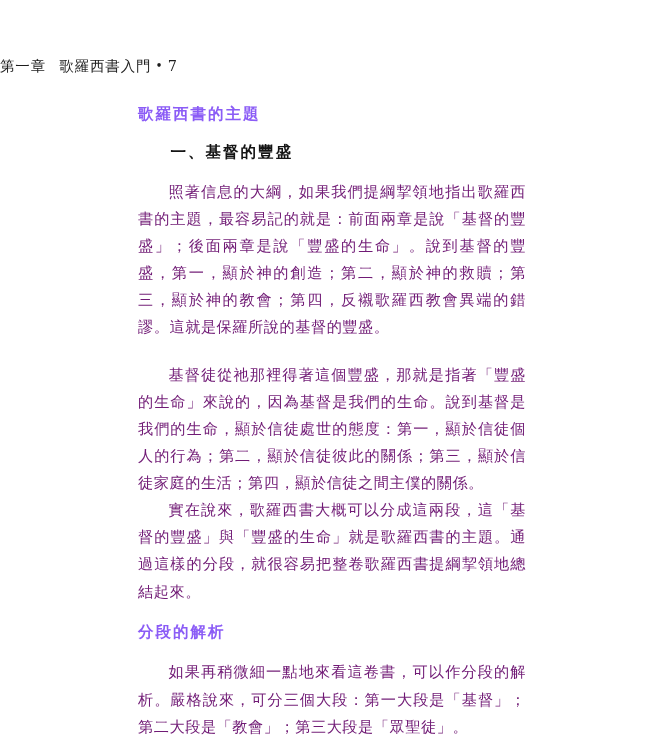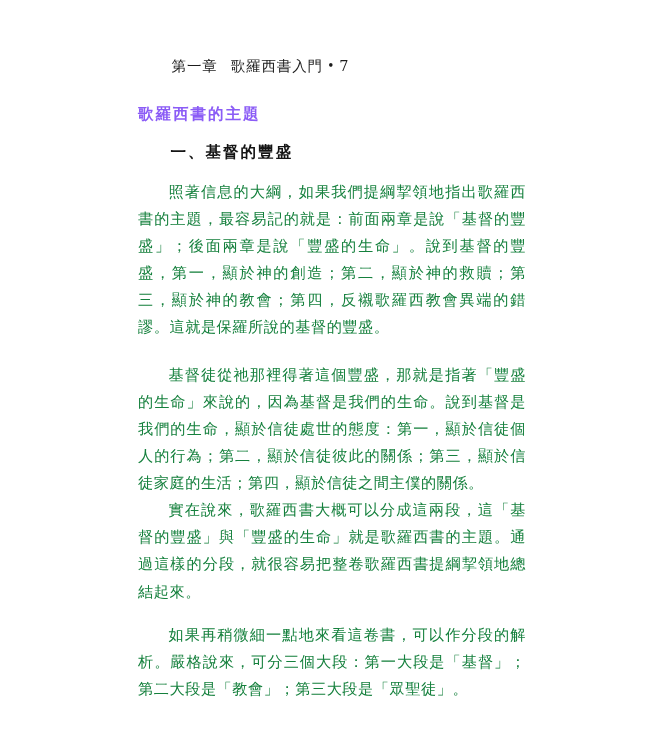--- a/index.html
+++ b/index.html
@@ -23,21 +23,21 @@
     height: 750px;
     box-sizing: border-box;
   }
 
   
   .running-head {
     position: absolute;
     top: 57px;
     left: 0;
     right: 129px;
-    text-align: center;
+    text-align: left;
     font-size: 14.5px;
     letter-spacing: 0.06em;
     color: #1c1c1c;
     white-space: nowrap;
   }
   .running-head .chapter-label { margin-right: 0.9em; }
   .running-head .bullet {
     margin: 0 0.35em;
     font-size: 12px;
     vertical-align: 0.12em;
@@ -71,21 +71,21 @@
   }
 
   p.body-text {
     margin: 0;
     font-size: 15.2px;
     line-height: 1.78;
     text-align: justify;
     text-justify: inter-ideograph;
     text-indent: 2em;
     letter-spacing: 0.035em;
-    color: #15803d;
+    color: #701a75;
   }
   .gap-para-head  { height: 21px; }
   .gap-head-a     { height: 16px; }
 </style>
 </head>
 <body>
 
 <div class="page">
 
   <div class="running-head">
@@ -102,17 +102,18 @@
 
     <div class="gap-para-head"></div>
 
 
     <p class="body-text">基督徒從祂那裡得著這個豐盛，那就是指著「豐盛的生命」來說的，因為基督是我們的生命。說到基督是我們的生命，顯於信徒處世的態度：第一，顯於信徒個人的行為；第二，顯於信徒彼此的關係；第三，顯於信徒家庭的生活；第四，顯於信徒之間主僕的關係。</p>
 
     <p class="body-text">實在說來，歌羅西書大概可以分成這兩段，這「基督的豐盛」與「豐盛的生命」就是歌羅西書的主題。通過這樣的分段，就很容易把整卷歌羅西書提綱挈領地總結起來。</p>
 
     <div class="gap-head-a"></div>
 
+    <h2 class="heading-a">分段的解析</h2>
 
     <p class="body-text">如果再稍微細一點地來看這卷書，可以作分段的解析。嚴格說來，可分三個大段：第一大段是「基督」；第二大段是「教會」；第三大段是「眾聖徒」。</p>
 
   </div>
 </div>
 
 </body></html>

